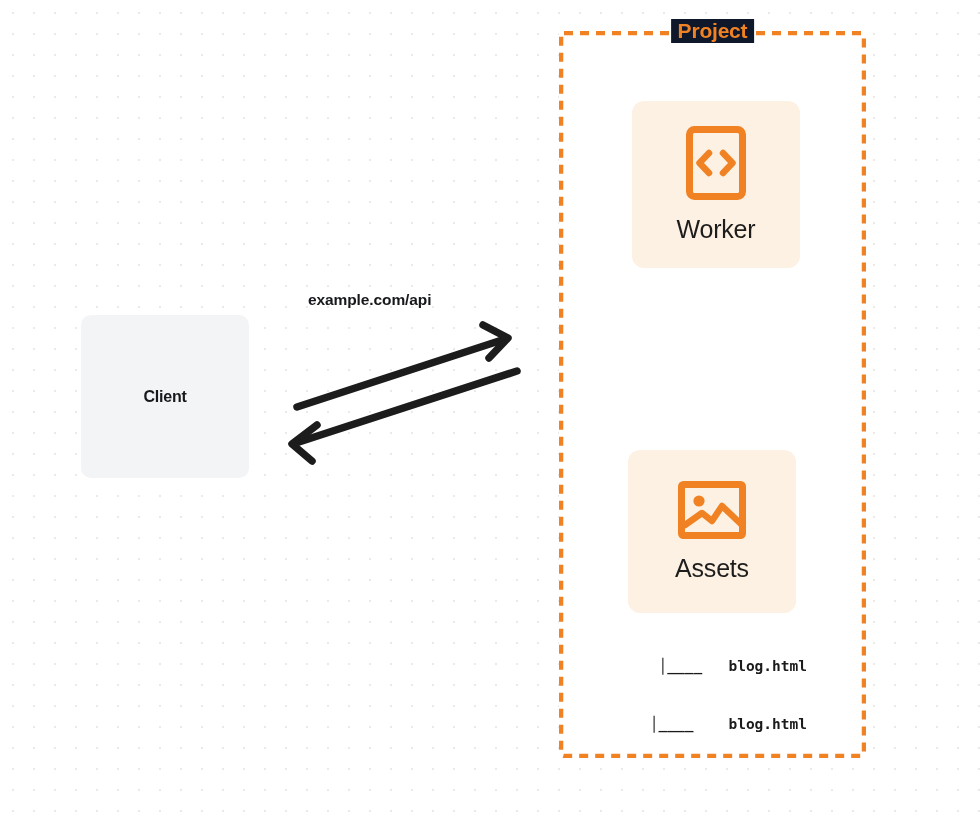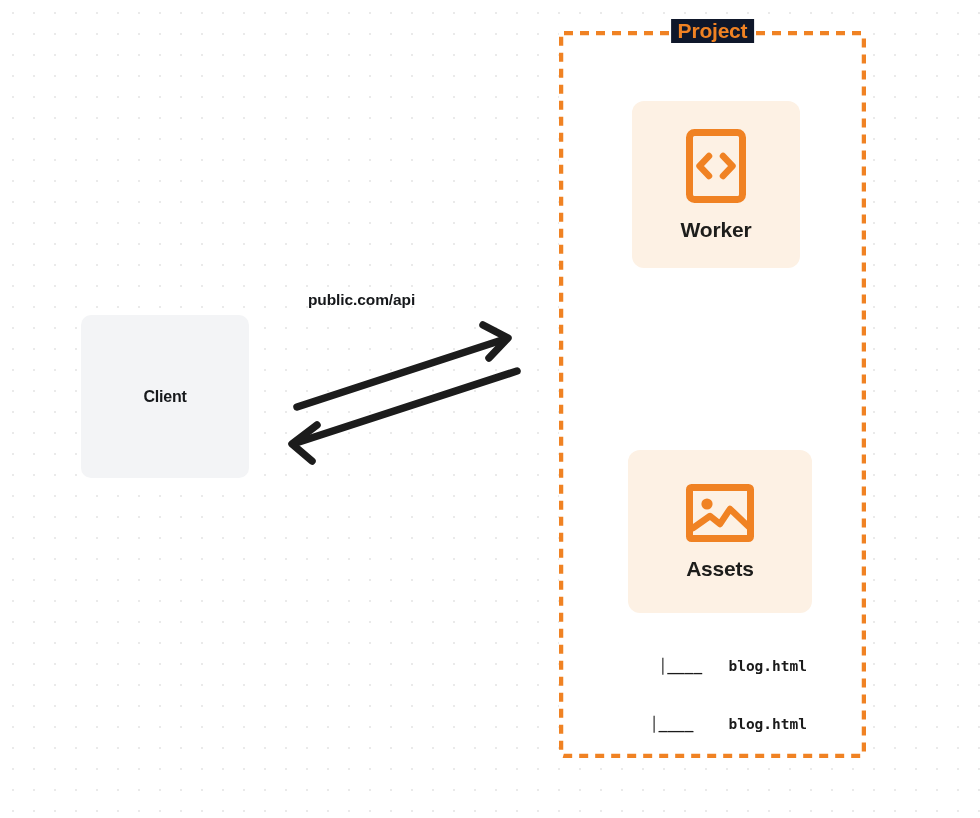--- a/index.html
+++ b/index.html
@@ -108,31 +108,31 @@
   }
   #worker-card {
     left: 632px;
     top: 101px;
     width: 168px;
     height: 167px;
   }
   #assets-card {
     left: 628px;
     top: 450px;
-    width: 184px;
+    width: 168px;
     height: 163px;
     align-items: center;
   }
   .service-card .card-icon {
     margin-bottom: 14px;
     line-height: 0;
   }
   .service-card .card-label {
-    font-size: 21px;
-    font-weight: bold;
+    font-size: 25px;
+    font-weight: normal;
     color: #1d1d1b;
     letter-spacing: -0.2px;
   }
 
   
   #file-tree {
     position: absolute;
     left: 602px;
     top: 618px;
     width: 205px;
@@ -148,21 +148,21 @@
 </style>
 </head>
 <body>
 
 <div id="canvas">
 
   <div id="client-node">
     <span class="node-label">Client</span>
   </div>
 
-  <div id="request-label">public.com/api</div>
+  <div id="request-label">example.com/api</div>
 
   <svg id="arrow-layer" viewBox="0 0 980 818" width="980" height="818">
     <g fill="none" stroke="#1c1c1c" stroke-width="7.5" stroke-linecap="round" stroke-linejoin="round">
       <line x1="297" y1="407" x2="502" y2="340"></line>
       <polyline points="483,325 508,338 489,358"></polyline>
     </g>
     <g fill="none" stroke="#1c1c1c" stroke-width="7.5" stroke-linecap="round" stroke-linejoin="round">
       <line x1="517" y1="371" x2="299" y2="442"></line>
       <polyline points="317,425 292,444 312,461"></polyline>
     </g>

